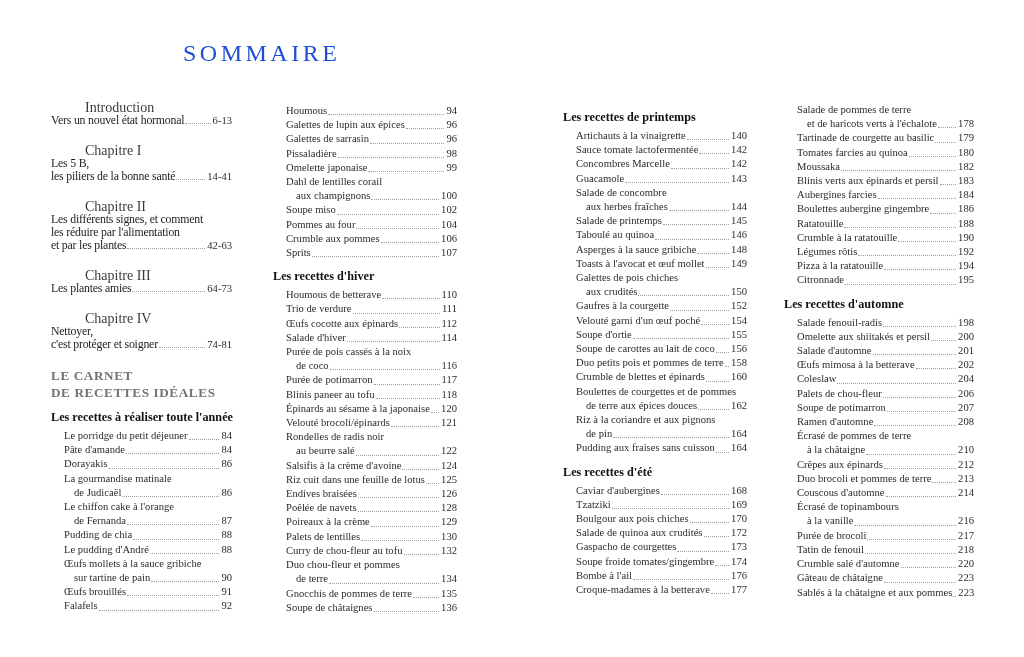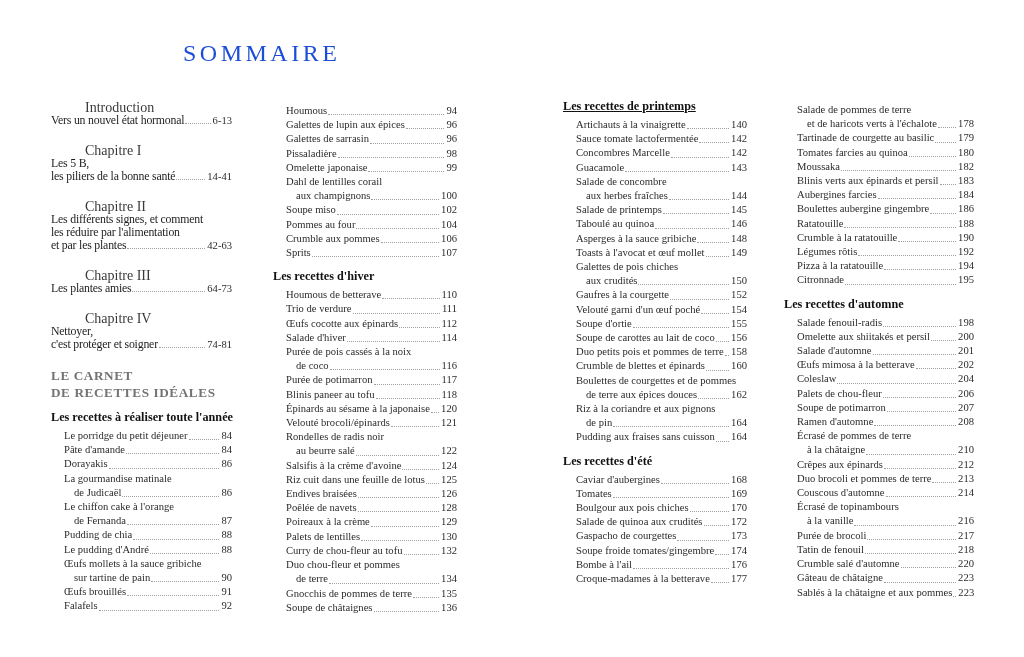--- a/index.html
+++ b/index.html
@@ -19,21 +19,21 @@
 
   .chapter{margin-bottom:17px;line-height:13px;}
   .ch-label{font-size:14px;color:#3a3a3a;margin-left:34px;}
   .ch-line{display:flex;}
   .ch-line .t{font-weight:normal;font-size:11.8px;letter-spacing:-0.2px;color:#1d1d1d;}
 
   .part-heading{font-weight:bold;font-size:13.2px;line-height:16.5px;
     letter-spacing:0.6px;color:#737373;margin:16px 0 6px;}
   .sec-heading{font-weight:bold;font-size:12.2px;line-height:15px;color:#111;
     margin:9px 0 4px;white-space:nowrap;}
-  .col .sec-heading:first-child{margin-top:1px;text-decoration:underline;}
+  .col .sec-heading:first-child{margin-top:12px;}
 
   .entry .e-line{display:flex;padding-left:13px;}
   .entry .e-line.cont{padding-left:23px;}
   .t{white-space:nowrap;}
   .leader{flex:1 1 auto;min-width:3px;border-bottom:1.2px dotted #a0a0a0;
     margin:0 2px 3px 1px;align-self:flex-end;}
   .pg{white-space:nowrap;color:#2b2b2b;}
 </style>
 </head>
 <body>
@@ -553,21 +553,21 @@
       <div class="sec-heading">Les recettes d'été</div>
       <div class="entry">
         <div class="e-line">
           <span class="t">Caviar d'aubergines</span>
           <span class="leader"></span>
           <span class="pg">168</span>
         </div>
       </div>
       <div class="entry">
         <div class="e-line">
-          <span class="t">Tomates</span>
+          <span class="t">Tzatziki</span>
           <span class="leader"></span>
           <span class="pg">169</span>
         </div>
       </div>
       <div class="entry">
         <div class="e-line">
           <span class="t">Boulgour aux pois chiches</span>
           <span class="leader"></span>
           <span class="pg">170</span>
         </div>

